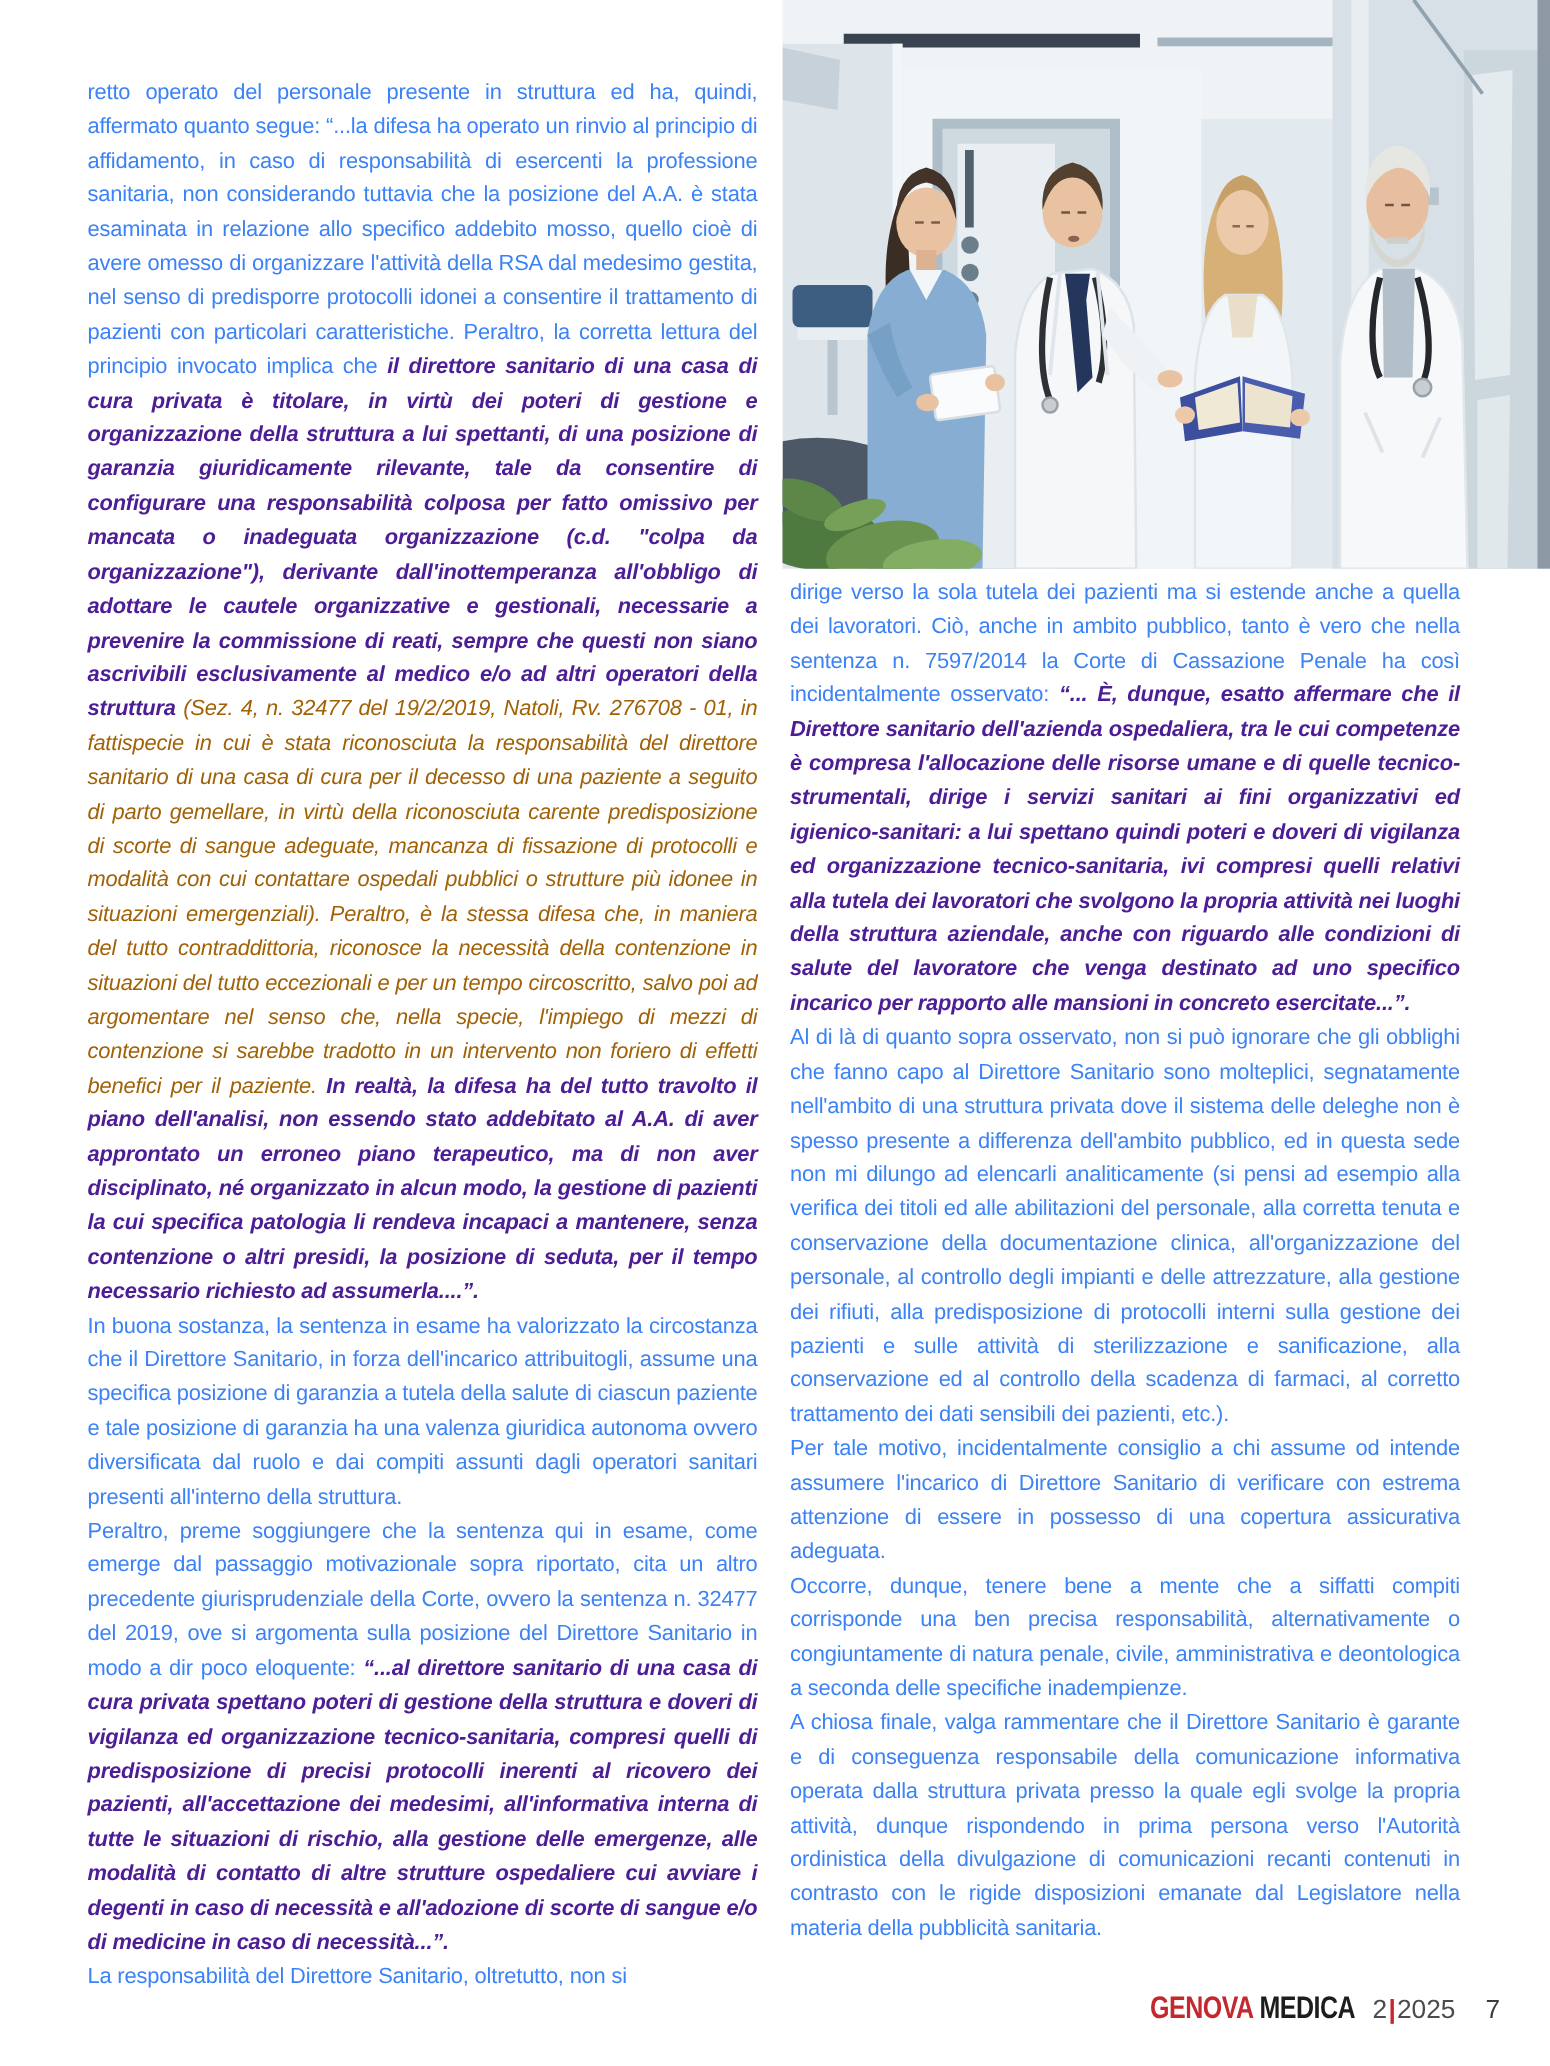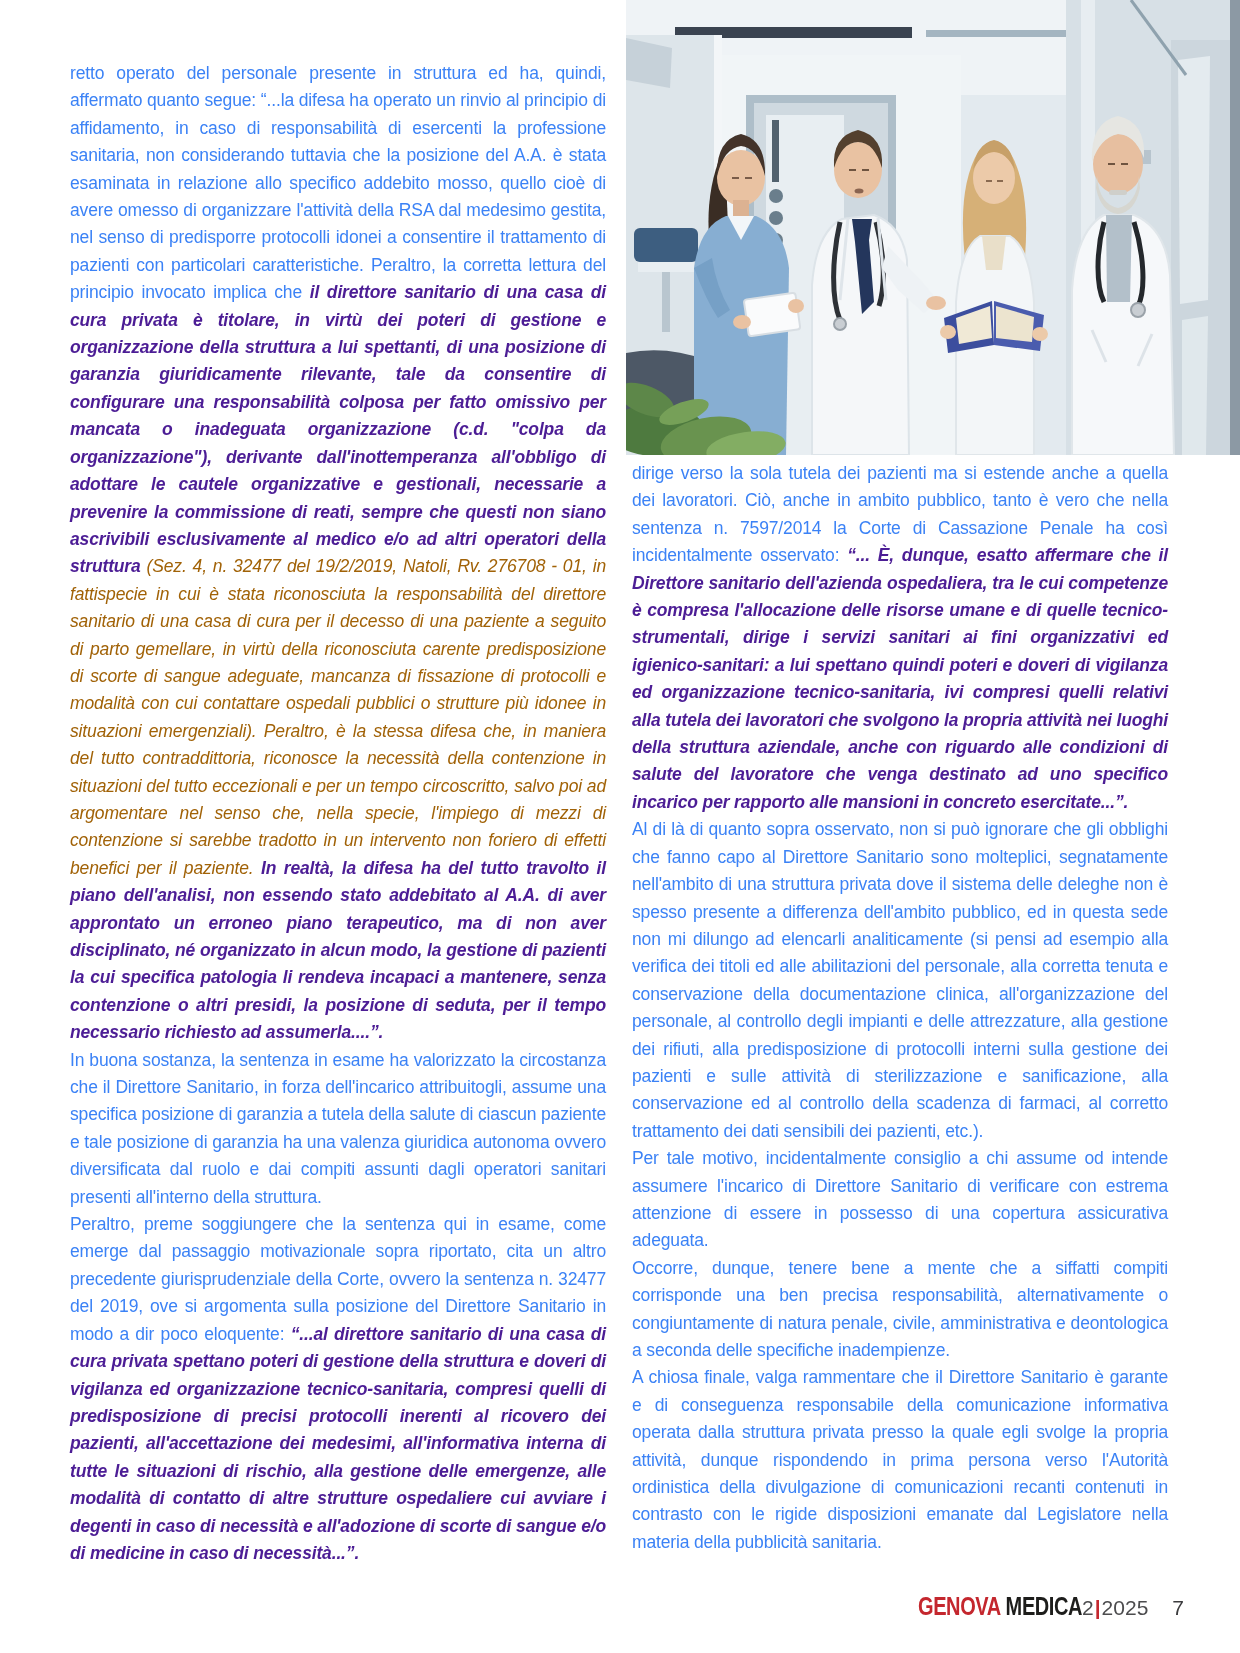--- a/index.html
+++ b/index.html
@@ -18,30 +18,30 @@
   .col-left{left:70px;top:60px;}
   .col-right{left:632px;top:460px;}
   .para{margin:0;padding:0;}
   .seg-normal{color:#3b82f6;}
   .seg-italic{color:#a16207;font-style:italic;}
   .seg-bold-italic{color:#4c1d95;font-weight:700;font-style:italic;}
   .photo{
     position:absolute;left:626px;top:0;width:614px;height:455px;display:block;
   }
   .footer{
-    position:absolute;top:1592px;right:56px;
+    position:absolute;top:1592px;right:40px;
     display:flex;align-items:baseline;white-space:nowrap;
   }
   .brand{
     display:inline-block;transform:scaleX(0.8);transform-origin:100% 50%;
     font-weight:700;font-size:25px;letter-spacing:-0.5px;
   }
   .brand-genova{color:#c4272e;}
   .brand-medica{color:#1d1d1b;margin-left:6px;}
-  .issue{font-size:21px;color:#4c4c4e;text-align:right;}
+  .issue{font-size:21px;color:#4c4c4e;margin-left:14px;text-align:right;}
   .issue .sep{color:#c4272e;font-weight:700;padding:0 1px;}
   .pageno{font-size:21px;color:#3c3c3e;margin-left:24px;}
 </style>
 </head>
 <body>
 
 <main>
 
   <svg class="photo" viewBox="0 0 614 455" preserveAspectRatio="none" role="img" aria-label="Four medical professionals - a nurse in blue scrubs, two doctors in white coats and a senior gray-haired doctor - reviewing documents in a hospital corridor">
     <g>
@@ -156,20 +156,21 @@
       <ellipse cx="120" cy="448" rx="40" ry="16" fill="#83ad63" transform="rotate(-8 120 448)"></ellipse>
       <ellipse cx="20" cy="400" rx="30" ry="14" fill="#5d8749" transform="rotate(22 20 400)"></ellipse>
       <ellipse cx="58" cy="412" rx="26" ry="10" fill="#76a058" transform="rotate(-20 58 412)"></ellipse>
     </g>
   </svg>
 
   <section class="col col-left" lang="it">
       <p class="para"><span class="seg seg-normal">retto operato del personale presente in struttura ed ha, quindi, affermato quanto segue: “...la difesa ha operato un rinvio al principio di affidamento, in caso di responsabilità di esercenti la professione sanitaria, non considerando tuttavia che la posizione del A.A. è stata esaminata in relazione allo specifico addebito mosso, quello cioè di avere omesso di organizzare l'attività della RSA dal medesimo gestita, nel senso di predisporre protocolli idonei a consentire il trattamento di pazienti con particolari caratteristiche. Peraltro, la corretta lettura del principio invocato implica che </span><span class="seg seg-bold-italic">il direttore sanitario di una casa di cura privata è titolare, in virtù dei poteri di gestione e organizzazione della struttura a lui spettanti, di una posizione di garanzia giuridicamente rilevante, tale da consentire di configurare una responsabilità colposa per fatto omissivo per mancata o inadeguata organizzazione (c.d. "colpa da organizzazione"), derivante dall'inottemperanza all'obbligo di adottare le cautele organizzative e gestionali, necessarie a prevenire la commissione di reati, sempre che questi non siano ascrivibili esclusivamente al medico e/o ad altri operatori della struttura </span><span class="seg seg-italic">(Sez. 4, n. 32477 del 19/2/2019, Natoli, Rv. 276708 - 01, in fattispecie in cui è stata riconosciuta la responsabilità del direttore sanitario di una casa di cura per il decesso di una paziente a seguito di parto gemellare, in virtù della riconosciuta carente predisposizione di scorte di sangue adeguate, mancanza di fissazione di protocolli e modalità con cui contattare ospedali pubblici o strutture più idonee in situazioni emergenziali). Peraltro, è la stessa difesa che, in maniera del tutto contraddittoria, riconosce la necessità della contenzione in situazioni del tutto eccezionali e per un tempo circoscritto, salvo poi ad argomentare nel senso che, nella specie, l'impiego di mezzi di contenzione si sarebbe tradotto in un intervento non foriero di effetti benefici per il paziente. </span><span class="seg seg-bold-italic">In realtà, la difesa ha del tutto travolto il piano dell'analisi, non essendo stato addebitato al A.A. di aver approntato un erroneo piano terapeutico, ma di non aver disciplinato, né organizzato in alcun modo, la gestione di pazienti la cui specifica patologia li rendeva incapaci a mantenere, senza contenzione o altri presidi, la posizione di seduta, per il tempo necessario richiesto ad assumerla....”.</span></p>
       <p class="para"><span class="seg seg-normal">In buona sostanza, la sentenza in esame ha valorizzato la circostanza che il Direttore Sanitario, in forza dell'incarico attribuitogli, assume una specifica posizione di garanzia a tutela della salute di ciascun paziente e tale posizione di garanzia ha una valenza giuridica autonoma ovvero diversificata dal ruolo e dai compiti assunti dagli operatori sanitari presenti all'interno della struttura.</span></p>
       <p class="para"><span class="seg seg-normal">Peraltro, preme soggiungere che la sentenza qui in esame, come emerge dal passaggio motivazionale sopra riportato, cita un altro precedente giurisprudenziale della Corte, ovvero la sentenza n. 32477 del 2019, ove si argomenta sulla posizione del Direttore Sanitario in modo a dir poco eloquente: </span><span class="seg seg-bold-italic">“...al direttore sanitario di una casa di cura privata spettano poteri di gestione della struttura e doveri di vigilanza ed organizzazione tecnico-sanitaria, compresi quelli di predisposizione di precisi protocolli inerenti al ricovero dei pazienti, all'accettazione dei medesimi, all'informativa interna di tutte le situazioni di rischio, alla gestione delle emergenze, alle modalità di contatto di altre strutture ospedaliere cui avviare i degenti in caso di necessità e all'adozione di scorte di sangue e/o di medicine in caso di necessità...”.</span></p>
+      <p class="para"><span class="seg seg-normal">La responsabilità del Direttore Sanitario, oltretutto, non si</span></p>
     </section>
   <section class="col col-right" lang="it">
       <p class="para"><span class="seg seg-normal">dirige verso la sola tutela dei pazienti ma si estende anche a quella dei lavoratori. Ciò, anche in ambito pubblico, tanto è vero che nella sentenza n. 7597/2014 la Corte di Cassazione Penale ha così incidentalmente osservato: </span><span class="seg seg-bold-italic">“... È, dunque, esatto affermare che il Direttore sanitario dell'azienda ospedaliera, tra le cui competenze è compresa l'allocazione delle risorse umane e di quelle tecnico-strumentali, dirige i servizi sanitari ai fini organizzativi ed igienico-sanitari: a lui spettano quindi poteri e doveri di vigilanza ed organizzazione tecnico-sanitaria, ivi compresi quelli relativi alla tutela dei lavoratori che svolgono la propria attività nei luoghi della struttura aziendale, anche con riguardo alle condizioni di salute del lavoratore che venga destinato ad uno specifico incarico per rapporto alle mansioni in concreto esercitate...”.</span></p>
       <p class="para"><span class="seg seg-normal">Al di là di quanto sopra osservato, non si può ignorare che gli obblighi che fanno capo al Direttore Sanitario sono molteplici, segnatamente nell'ambito di una struttura privata dove il sistema delle deleghe non è spesso presente a differenza dell'ambito pubblico, ed in questa sede non mi dilungo ad elencarli analiticamente (si pensi ad esempio alla verifica dei titoli ed alle abilitazioni del personale, alla corretta tenuta e conservazione della documentazione clinica, all'organizzazione del personale, al controllo degli impianti e delle attrezzature, alla gestione dei rifiuti, alla predisposizione di protocolli interni sulla gestione dei pazienti e sulle attività di sterilizzazione e sanificazione, alla conservazione ed al controllo della scadenza di farmaci, al corretto trattamento dei dati sensibili dei pazienti, etc.).</span></p>
       <p class="para"><span class="seg seg-normal">Per tale motivo, incidentalmente consiglio a chi assume od intende assumere l'incarico di Direttore Sanitario di verificare con estrema attenzione di essere in possesso di una copertura assicurativa adeguata.</span></p>
       <p class="para"><span class="seg seg-normal">Occorre, dunque, tenere bene a mente che a siffatti compiti corrisponde una ben precisa responsabilità, alternativamente o congiuntamente di natura penale, civile, amministrativa e deontologica a seconda delle specifiche inadempienze.</span></p>
       <p class="para"><span class="seg seg-normal">A chiosa finale, valga rammentare che il Direttore Sanitario è garante e di conseguenza responsabile della comunicazione informativa operata dalla struttura privata presso la quale egli svolge la propria attività, dunque rispondendo in prima persona verso l'Autorità ordinistica della divulgazione di comunicazioni recanti contenuti in contrasto con le rigide disposizioni emanate dal Legislatore nella materia della pubblicità sanitaria.</span></p>
     </section>
 
   <div class="footer">

